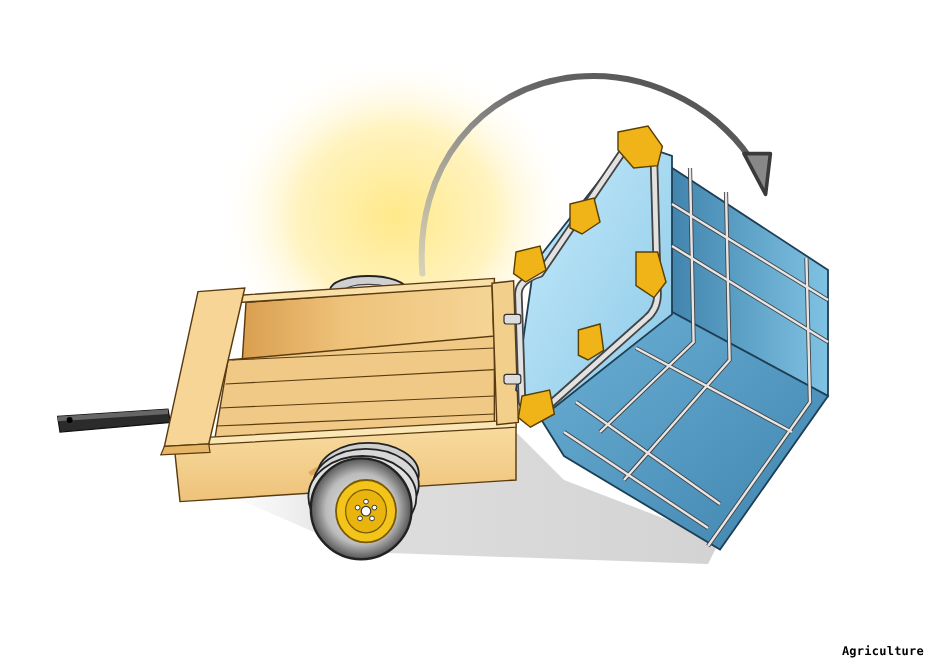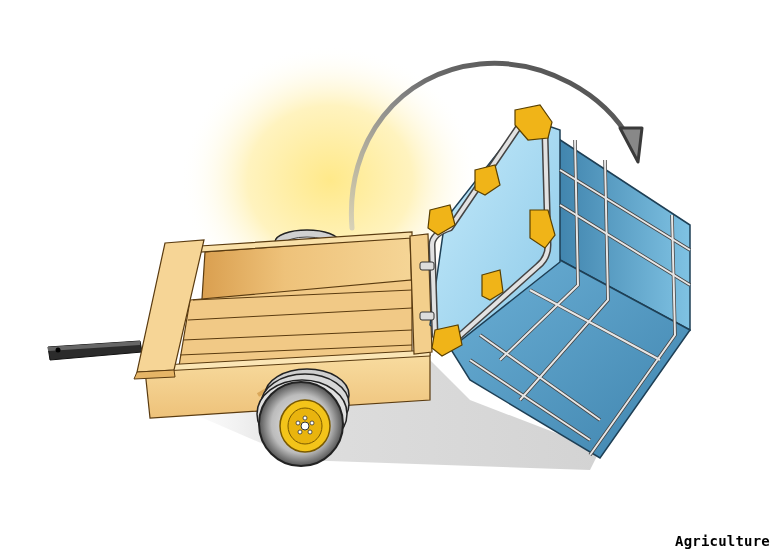--- a/index.html
+++ b/index.html
@@ -1,18 +1,18 @@
 <!DOCTYPE html>
 <html><head>
 <meta charset="utf-8">
 <style>
   html,body{margin:0;padding:0;background:#ffffff;}
   body{width:780px;height:557px;position:relative;overflow:hidden;font-family:"DejaVu Sans",sans-serif;}
   #scene{position:absolute;left:0;top:0;width:780px;height:557px;}
-  #caption{position:absolute;right:10px;bottom:8px;font-family:"DejaVu Sans Mono",monospace;font-size:14px;font-weight:bold;color:#000;letter-spacing:0.2px;}
+  #caption{position:absolute;right:10px;bottom:8px;font-family:"DejaVu Sans Mono",monospace;font-size:10px;font-weight:bold;color:#000;letter-spacing:0.2px;}
 </style>
 </head>
 <body>
 
 <svg id="scene" viewBox="0 0 780 557" xmlns="http://www.w3.org/2000/svg">
   <defs>
     <radialGradient id="glow" cx="50%" cy="50%" r="50%">
       <stop offset="0%" stop-color="#ffe98a"></stop>
       <stop offset="55%" stop-color="#fff3bf"></stop>
       <stop offset="100%" stop-color="#ffffff" stop-opacity="0"></stop>

